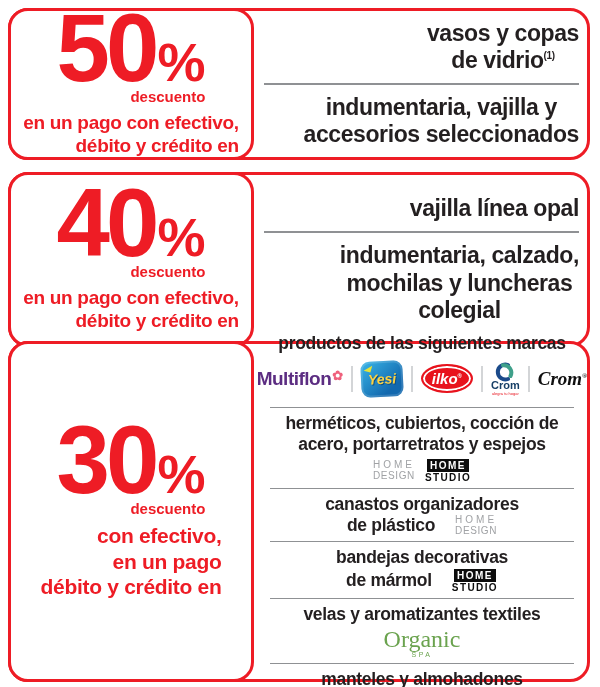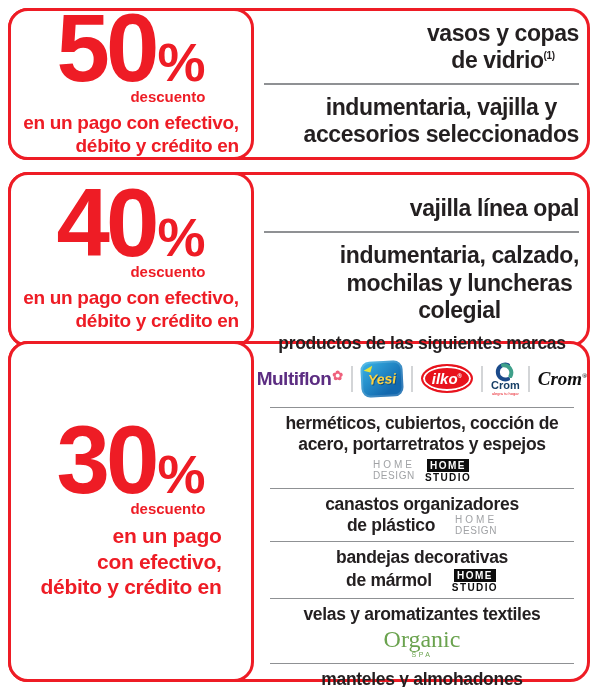--- a/index.html
+++ b/index.html
@@ -157,22 +157,22 @@
 <div class="card card-3">
   <div class="card-left">
     <div class="discount">
       <div class="pct-line">
         <span class="pct-num">30</span>
         <span class="pct-sym">%</span>
       </div>
       <div class="pct-label">descuento</div>
     </div>
     <div class="pay-text">
+      <div>con efectivo,</div>
       <div>en un pago</div>
-      <div>con efectivo,</div>
       <div>débito y crédito en</div>
     </div>
   </div>
   <div class="card-right">
     <div class="sections">
 
       <div class="sec">
         <div class="sec-text">productos de las siguientes marcas</div>
         <div class="brands-row">
           <span class="multiflon"><span>Multiflon</span><span class="flower">✿</span></span>

